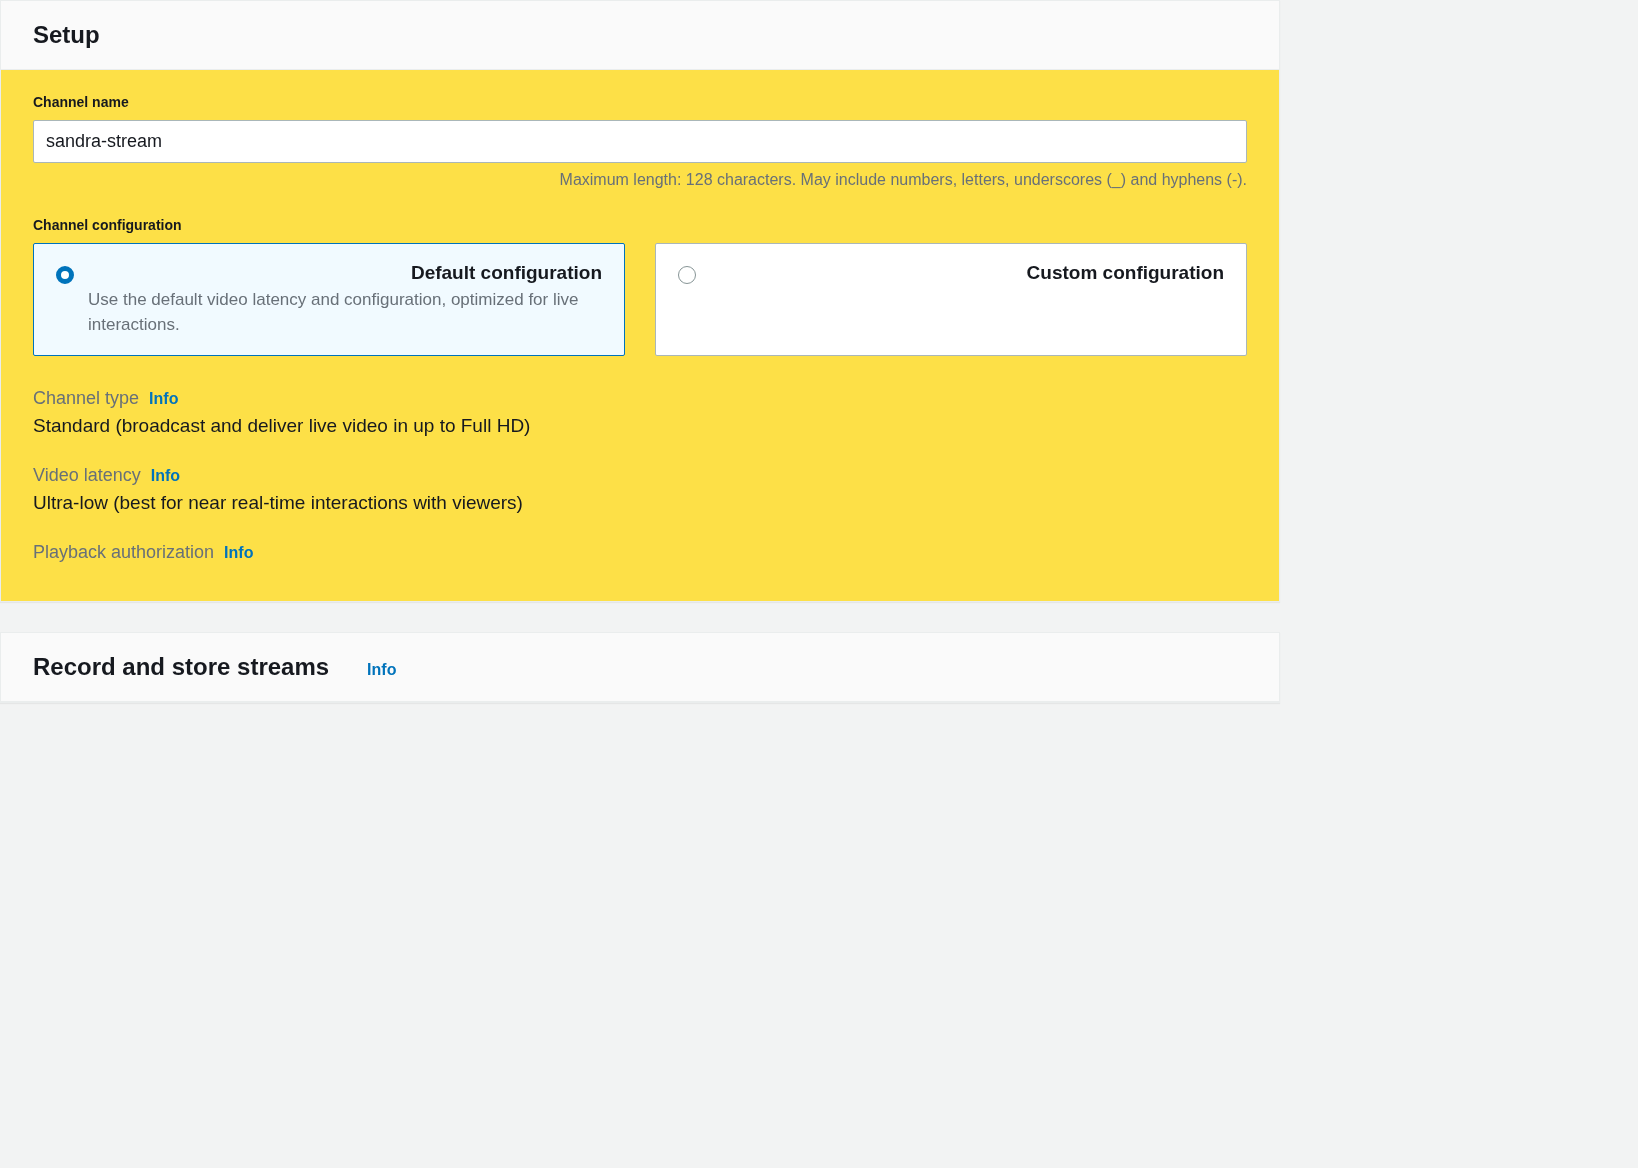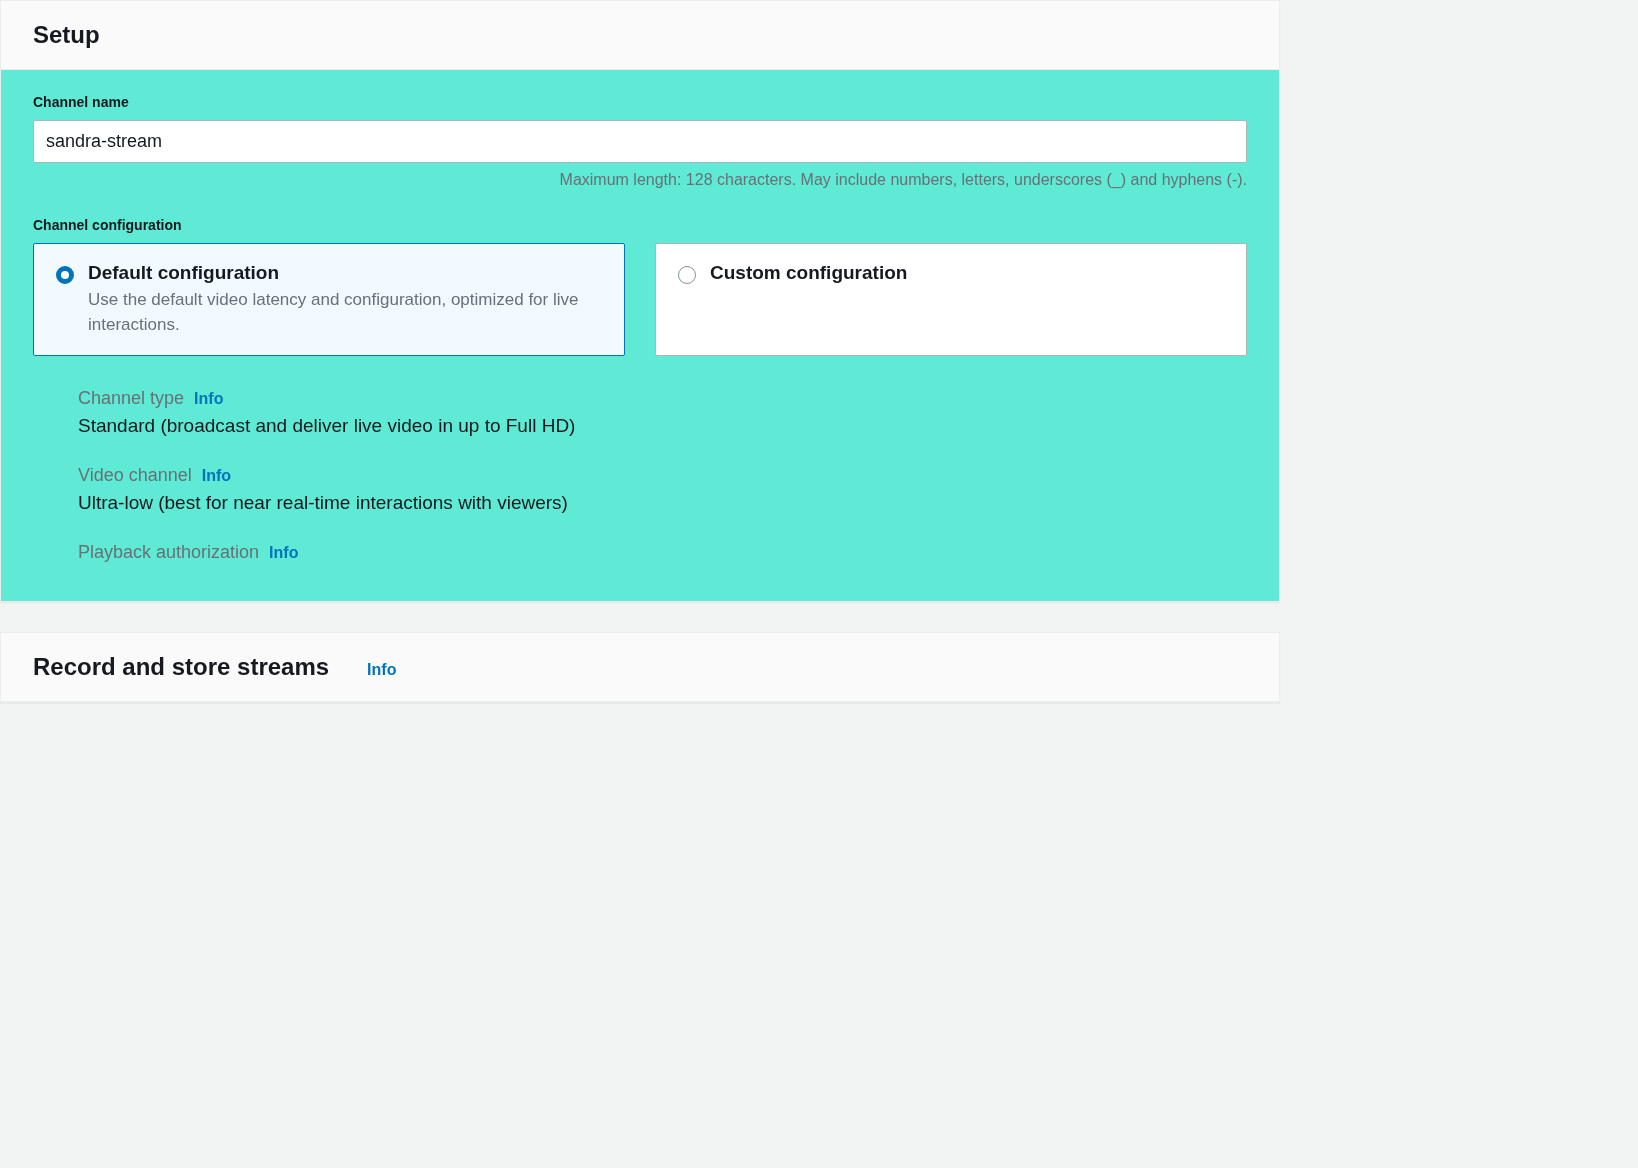--- a/index.html
+++ b/index.html
@@ -8,21 +8,21 @@
       padding: 0;
     }
     body {
       font-family: "Amazon Ember", "Helvetica Neue", Helvetica, Arial, sans-serif;
       background-color: #f2f3f3;
       color: #16191f;
       font-size: 14px;
       padding: 0;
     }
     .panel {
-      background-color: #5eead4;
+      background-color: #fde047;
       border: 1px solid #eaeded;
       margin-bottom: 30px;
       box-shadow: 0 1px 1px rgba(0,0,0,0.05);
     }
     .panel-header {
       padding: 20px 32px;
       border-bottom: 1px solid #eaeded;
       background-color: #fafafa;
     }
     .panel-header h2 {
@@ -96,29 +96,29 @@
       background-color: #ffffff;
     }
     .radio-content {
       flex: 1;
     }
     .radio-title {
       font-size: 19px;
       font-weight: 700;
       color: #16191f;
       margin-bottom: 4px;
+      text-align: right;
     }
     .radio-desc {
       font-size: 17px;
       color: #687078;
       line-height: 1.45;
     }
     .detail-section {
       margin-top: 32px;
-      margin-left: 45px;
     }
     .detail-item {
       margin-bottom: 28px;
     }
     .detail-label {
       font-size: 18px;
       color: #687078;
       margin-bottom: 6px;
       display: flex;
       align-items: baseline;
@@ -185,21 +185,21 @@
         <div class="detail-item">
           <div class="detail-label">
             <span>Channel type</span>
             <a class="info-link">Info</a>
           </div>
           <div class="detail-value">Standard (broadcast and deliver live video in up to Full HD)</div>
         </div>
 
         <div class="detail-item">
           <div class="detail-label">
-            <span>Video channel</span>
+            <span>Video latency</span>
             <a class="info-link">Info</a>
           </div>
           <div class="detail-value">Ultra-low (best for near real-time interactions with viewers)</div>
         </div>
 
         <div class="detail-item" style="margin-bottom:0;">
           <div class="detail-label">
             <span>Playback authorization</span>
             <a class="info-link">Info</a>
           </div>

